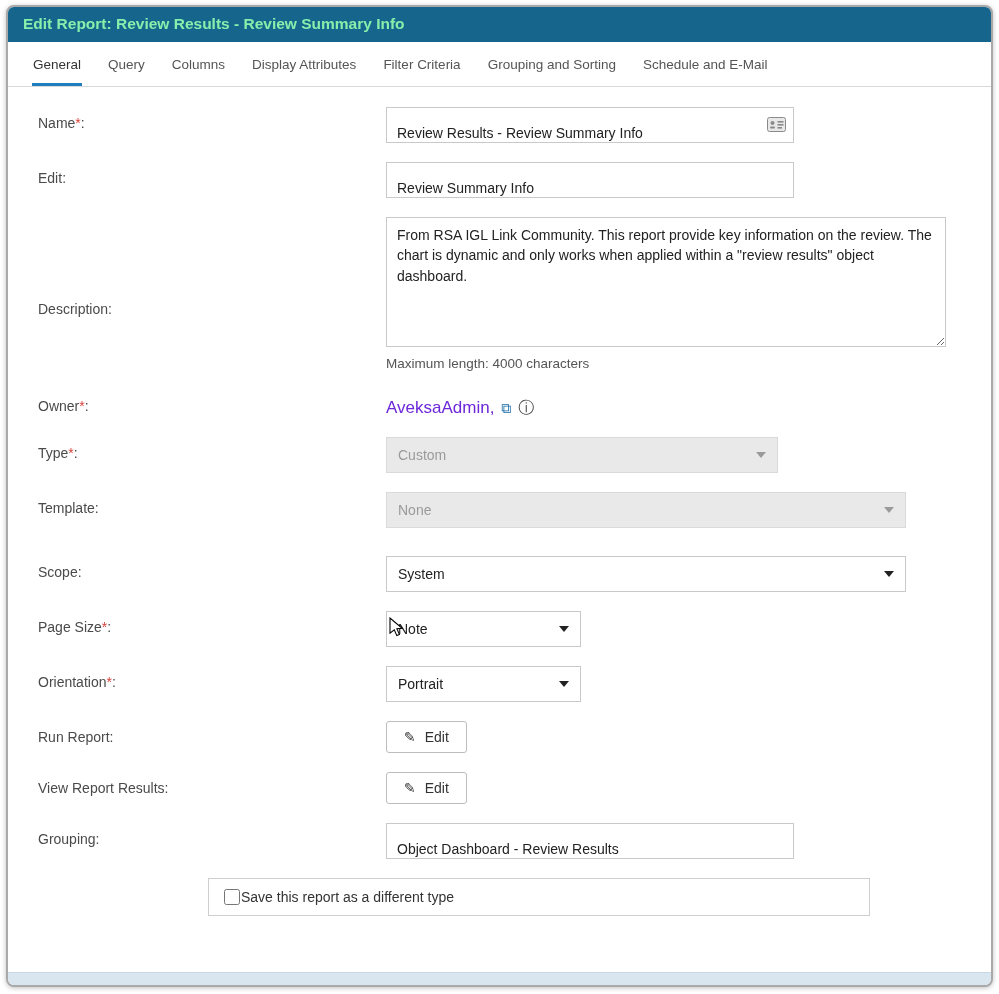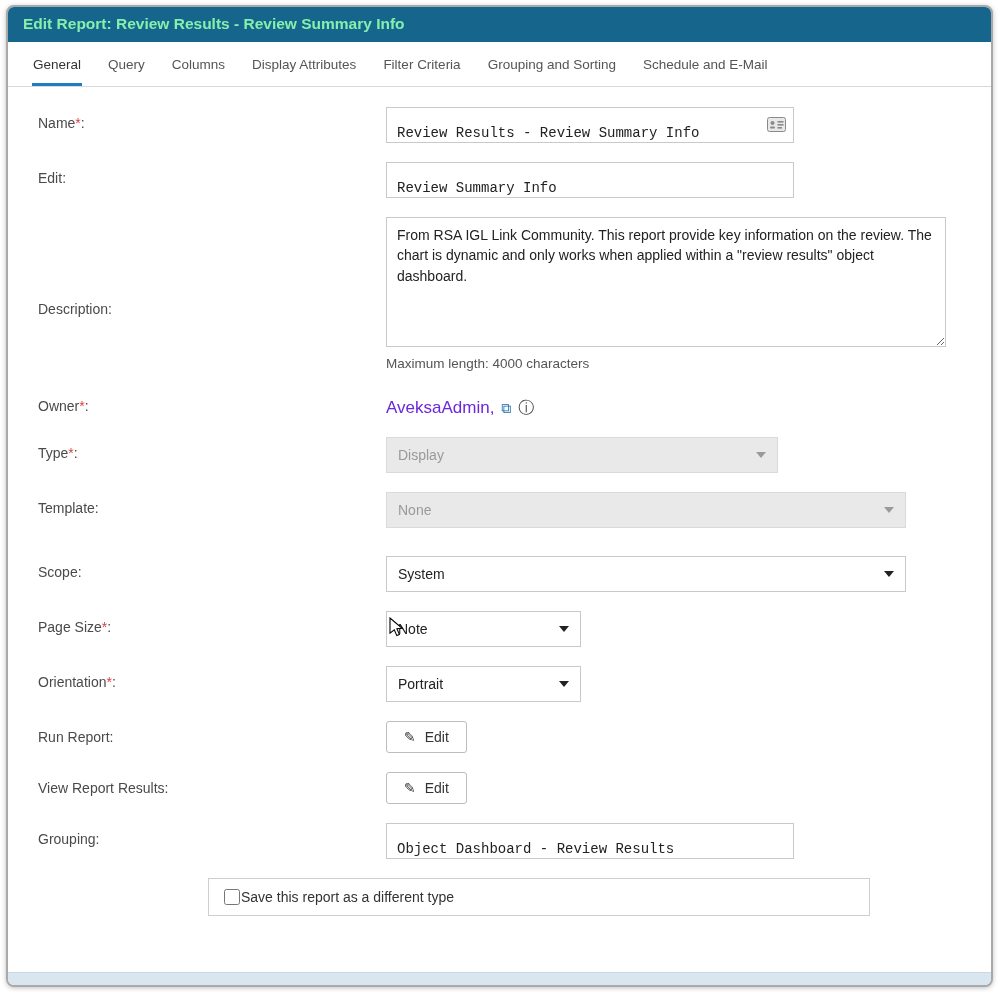--- a/index.html
+++ b/index.html
@@ -26,21 +26,21 @@
   }
   .tab.active { color:#333; border-bottom-color:#1F7DC0; }
   .form { padding: 20px 30px 6px; flex:1 1 auto; }
   .form-row { display:flex; align-items:flex-start; margin-bottom:19px; }
   .label { width:348px; font-size:14px; color:#4a4a4a; padding-top:8px; }
   .req { color:#D9433B; }
   .field { position:relative; }
   input.text {
     height:36px; border:1px solid #c9c9c9; padding:16px 34px 0 10px;
     font-size:14px; color:#222; width:100%; background:#fff;
-    font-family:Liberation Mono, monospace;
+    font-family:Liberation Sans, sans-serif;
   }
   input.text.noicon { padding-right:10px; }
   .input-wrap { position:relative; width:408px; }
   .card-icon { position:absolute; right:8px; top:10px; line-height:0; }
   textarea.desc {
     width:560px; height:130px; border:1px solid #c9c9c9;
     padding:7px 10px; font-size:14px; color:#222; line-height:1.45;
     font-family:"Liberation Sans", sans-serif; resize:vertical;
   }
   .hint { font-size:13.5px; color:#555; margin-top:5px; }
@@ -150,21 +150,21 @@
         <span class="info-icon">ⓘ</span>
       </div>
     </div>
 
     <div class="form-row">
       <div class="label">
         <span>Type</span><span class="req">*</span><span>:</span>
       </div>
       <div class="field">
         <div class="select disabled w-disabled">
-          <span>Display</span>
+          <span>Custom</span>
           <span class="caret"></span>
         </div>
       </div>
     </div>
 
     <div class="form-row">
       <div class="label">
         <span>Template</span><span>:</span>
       </div>
       <div class="field">

